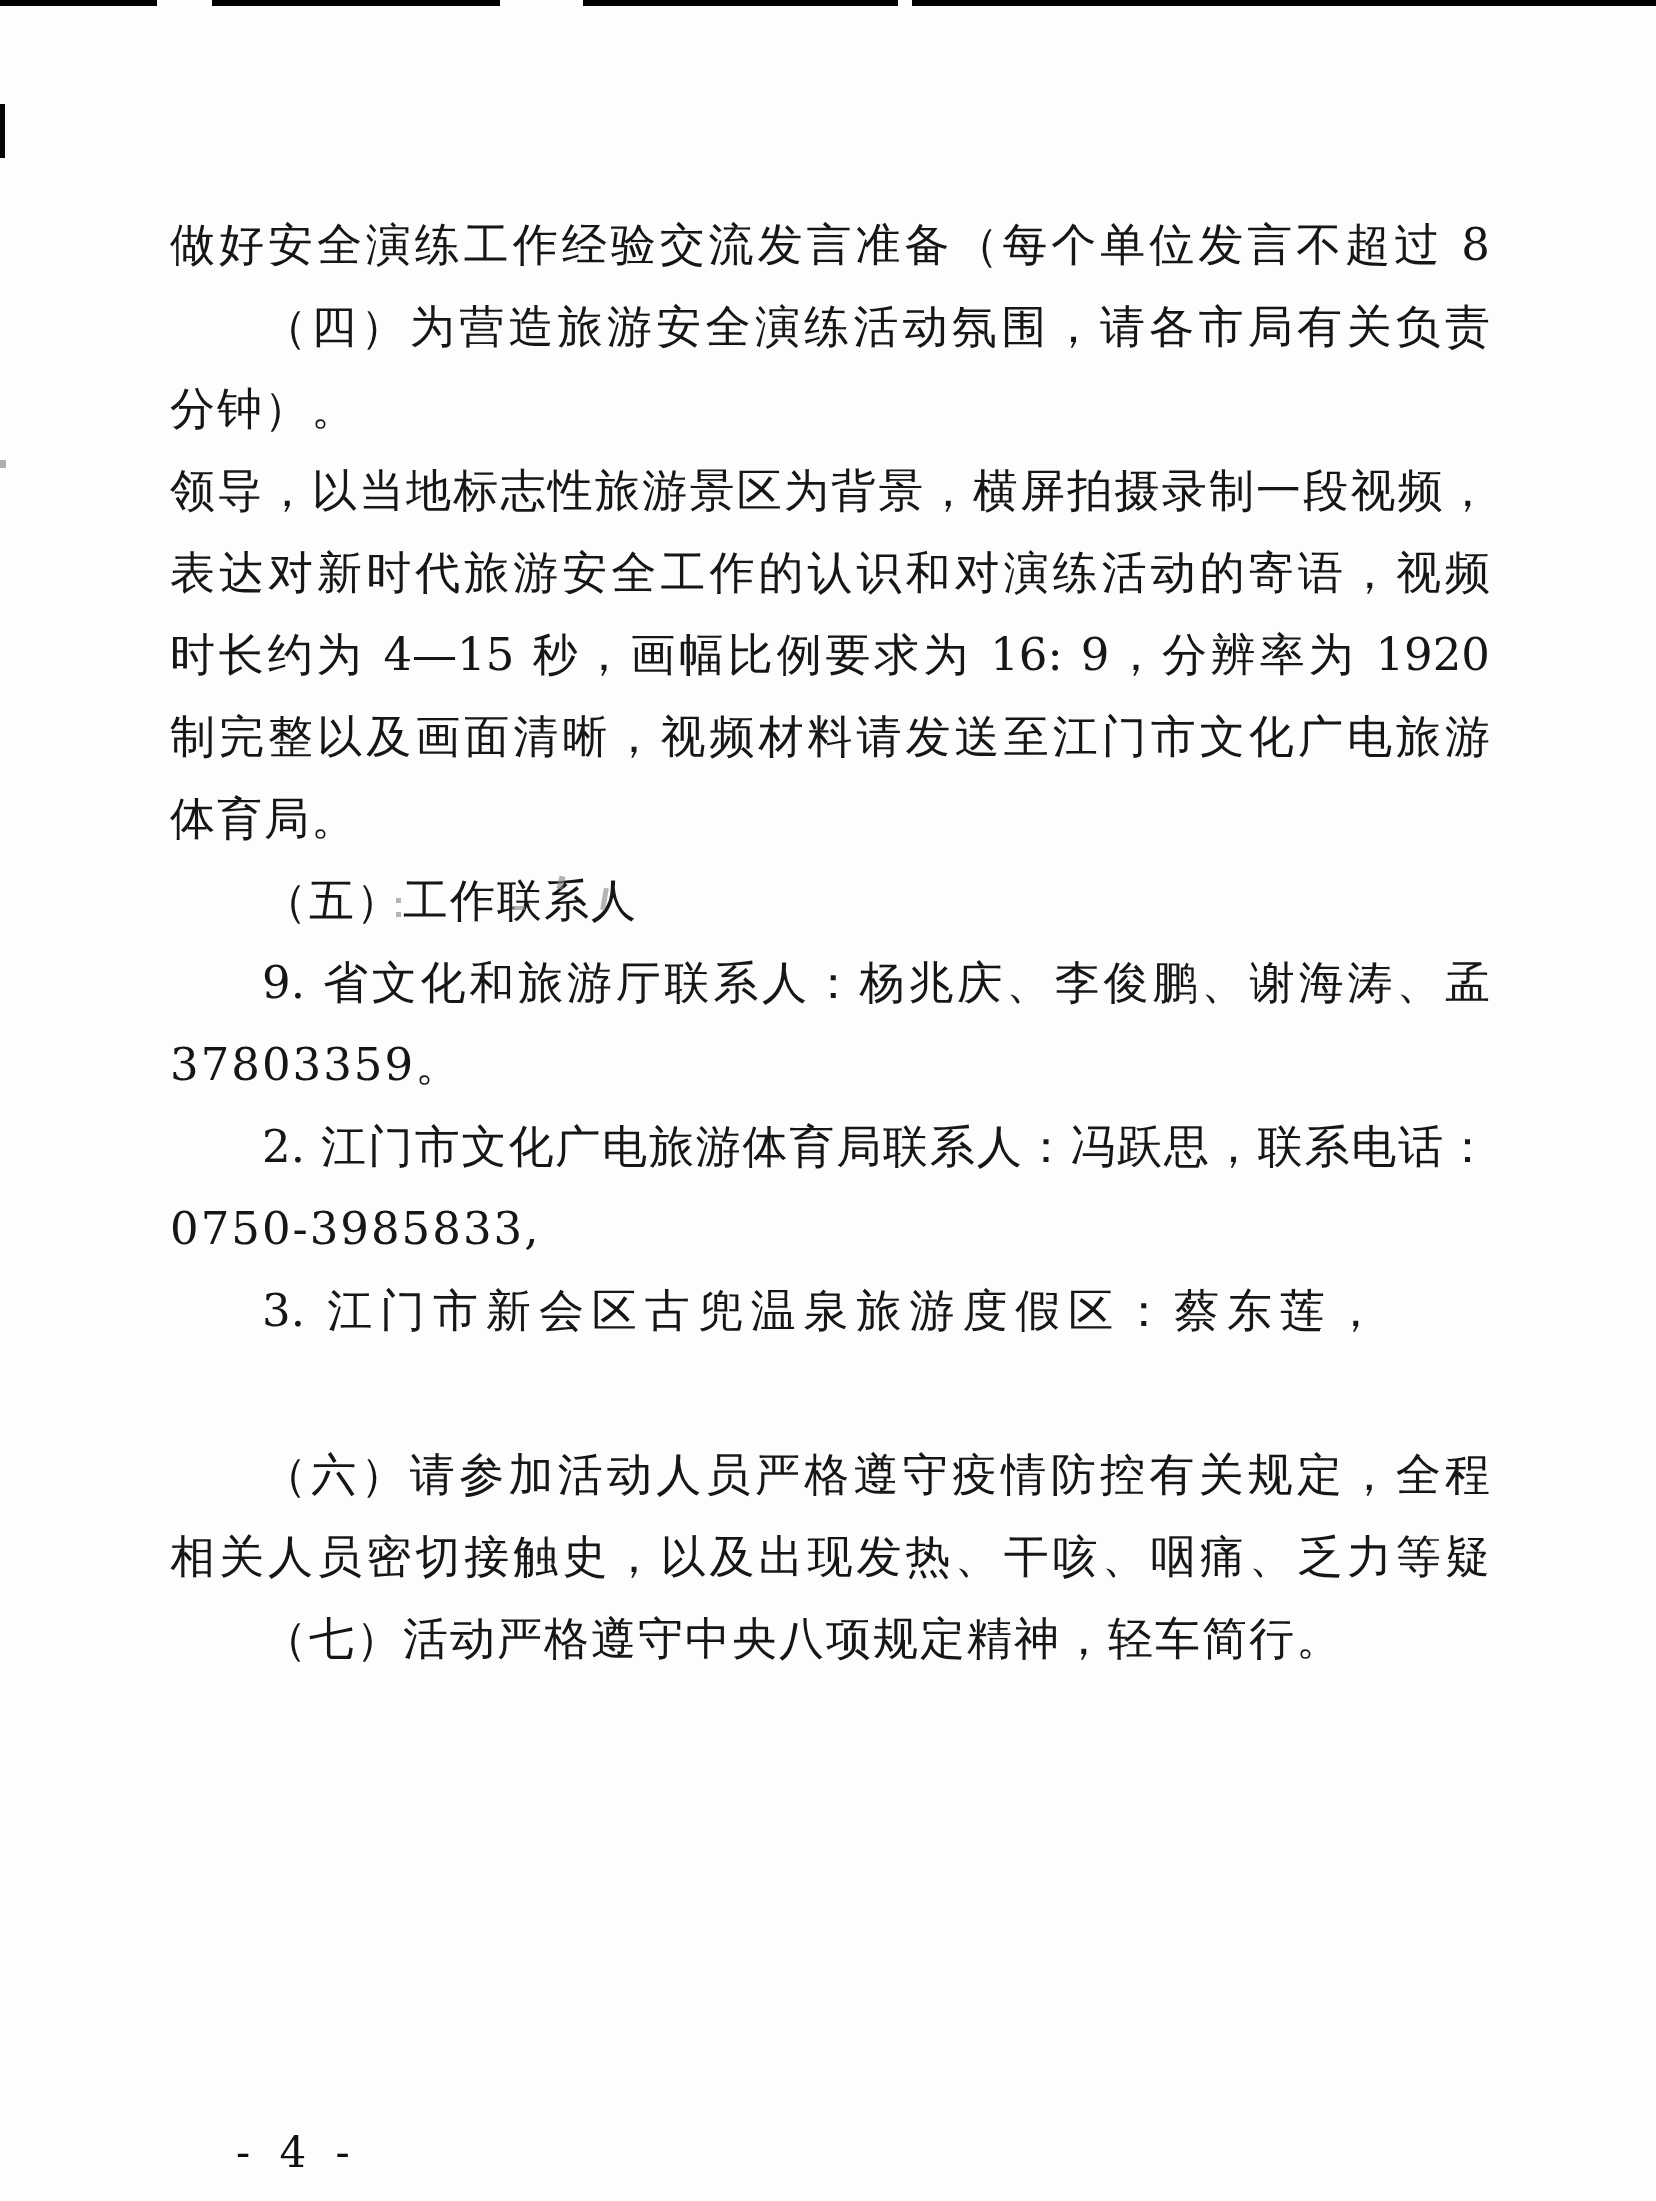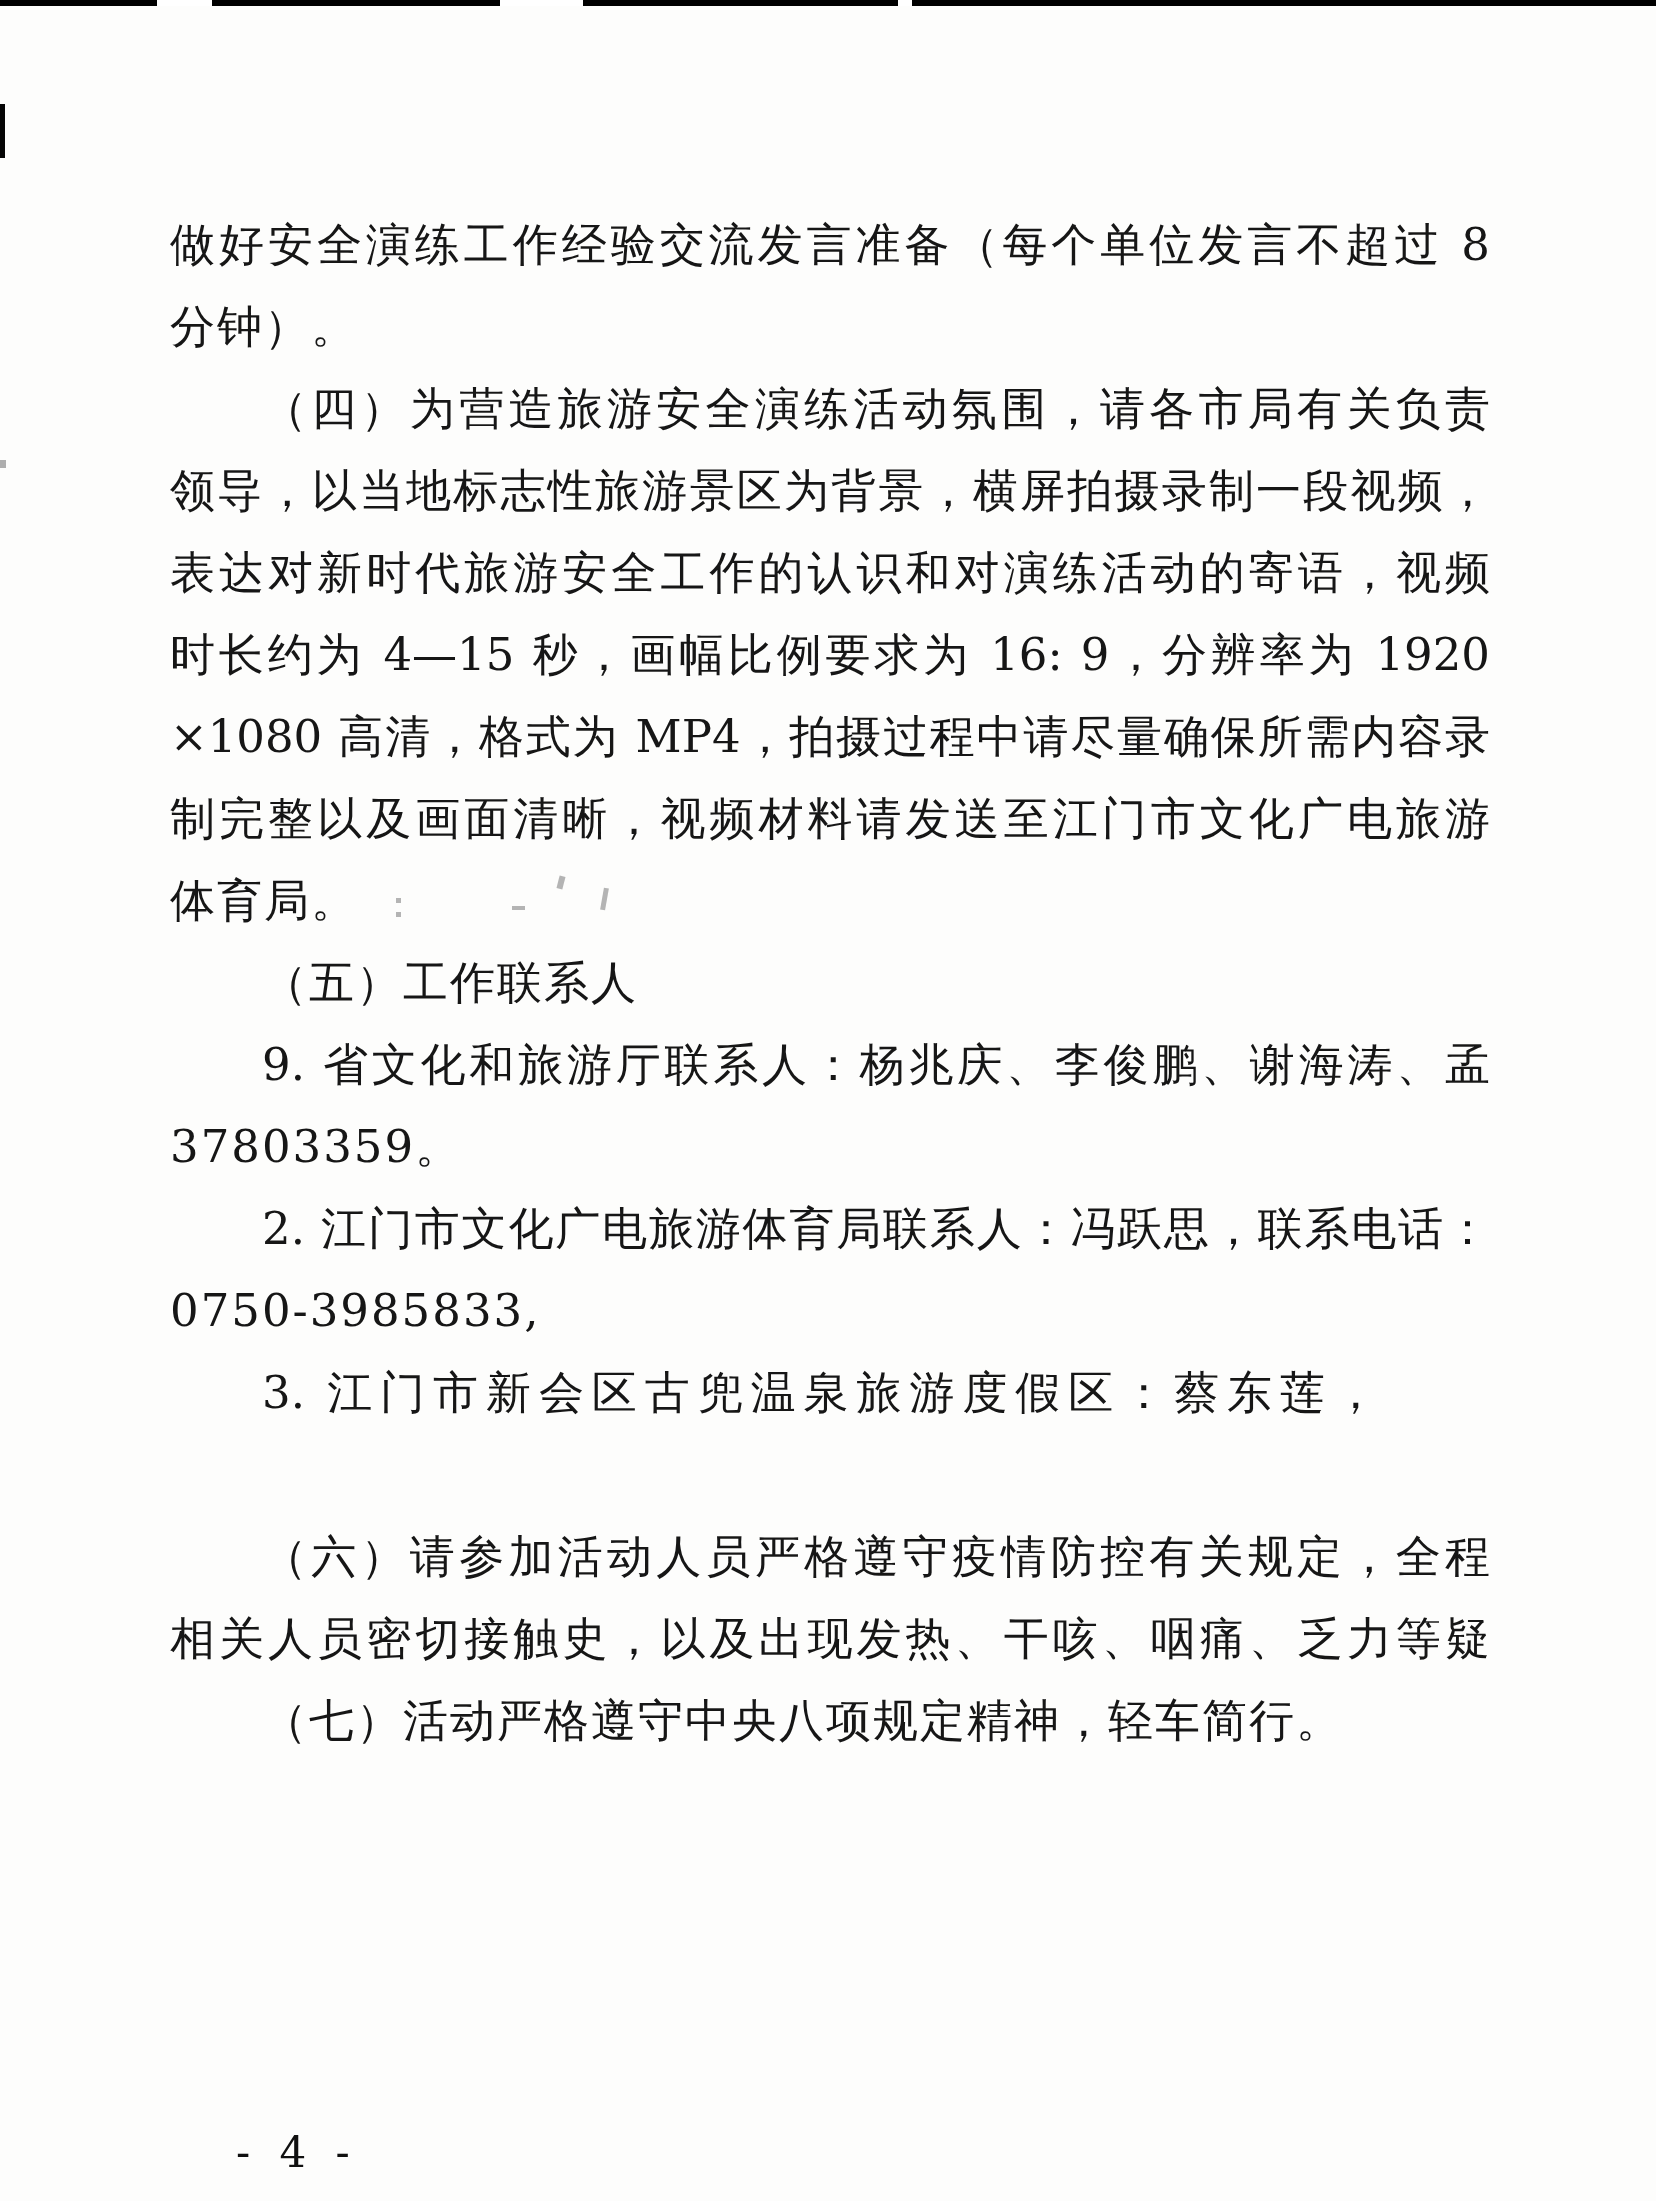--- a/index.html
+++ b/index.html
@@ -66,26 +66,25 @@
 </head>
 <body>
 
 <div class="page">
   <div class="scan-top"></div>
   <div class="scan-left"></div>
   <div class="scan-left-dot"></div>
 
   <div class="doc-body" id="doc-body">
       <div class="line fill">做好安全演练工作经验交流发言准备（每个单位发言不超过 8</div>
+      <div class="line indent fill">（四）为营造旅游安全演练活动氛围，请各市局有关负责</div>
       <div class="line">分钟）。</div>
-      <div class="line indent fill">（四）为营造旅游安全演练活动氛围，请各市局有关负责</div>
       <div class="line fill">领导，以当地标志性旅游景区为背景，横屏拍摄录制一段视频，</div>
       <div class="line fill">表达对新时代旅游安全工作的认识和对演练活动的寄语，视频</div>
       <div class="line fill">时长约为 4—15 秒，画幅比例要求为 16: 9，分辨率为 1920</div>
-      <div class="line fill">×1080 高清，格式为 MP4，拍摄过程中请尽量确保所需内容录</div>
       <div class="line fill">制完整以及画面清晰，视频材料请发送至江门市文化广电旅游</div>
       <div class="line">体育局。</div>
       <div class="line indent">（五）工作联系人</div>
       <div class="line indent fill">9. 省文化和旅游厅联系人：杨兆庆、李俊鹏、谢海涛、孟</div>
       <div class="line">37803359。</div>
       <div class="line indent fill">2. 江门市文化广电旅游体育局联系人：冯跃思，联系电话：</div>
       <div class="line">0750-3985833,</div>
       <div class="line indent fill spread">3. 江门市新会区古兜温泉旅游度假区：蔡东莲，</div>
       <div class="line blank"></div>
       <div class="line indent fill">（六）请参加活动人员严格遵守疫情防控有关规定，全程</div>

